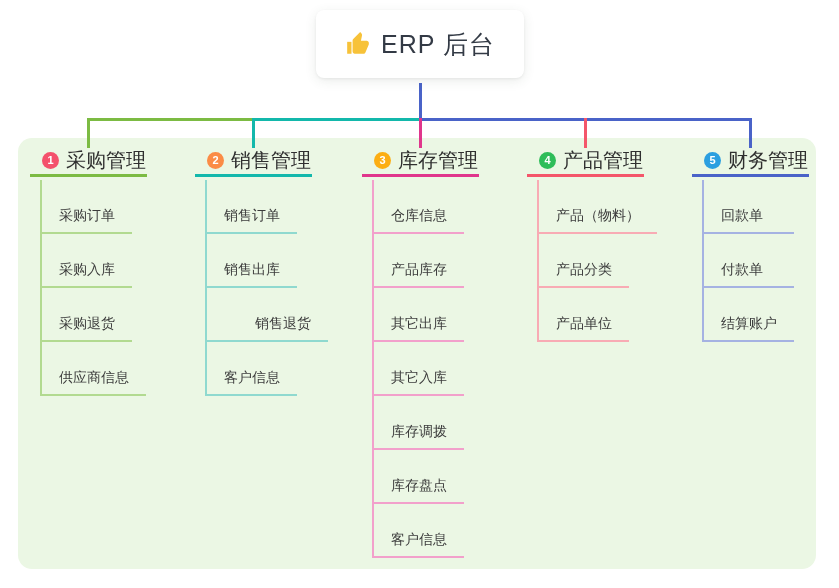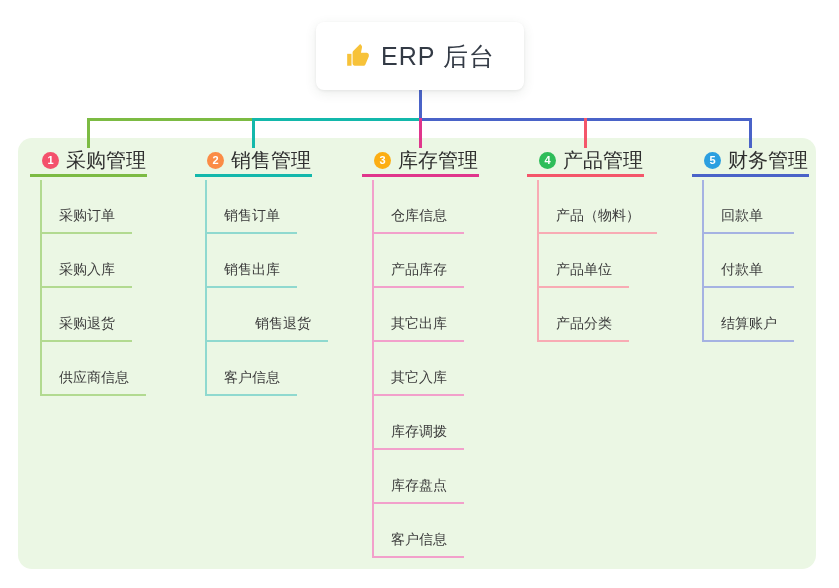--- a/index.html
+++ b/index.html
@@ -20,21 +20,21 @@
     left: 18px;
     top: 138px;
     width: 798px;
     height: 431px;
     background: #ebf7e4;
     border-radius: 14px;
   }
   .root-node {
     position: absolute;
     left: 316px;
-    top: 22px;
+    top: 10px;
     width: 208px;
     height: 68px;
     background: #ffffff;
     border-radius: 8px;
     box-shadow: 0 3px 12px rgba(60,80,60,0.10), 0 1px 3px rgba(0,0,0,0.06);
     display: flex;
     align-items: center;
     justify-content: center;
     gap: 10px;
     z-index: 5;
@@ -197,24 +197,24 @@
       </div>
       <div class="branch-header" style="left: 527px; top: 147px; border-bottom: 3px solid rgb(244, 86, 106);">
         <span class="badge" style="background: rgb(46, 189, 89);">4</span>
         <span class="branch-title">产品管理</span>
       </div>
       <div class="children" style="left: 537px; top: 180px; border-left: 2px solid rgb(248, 171, 180);">
         <div class="child" style="border-bottom: 2px solid rgb(248, 171, 180);">
           <span>产品（物料）</span>
         </div>
         <div class="child" style="border-bottom: 2px solid rgb(248, 171, 180);">
+          <span>产品分类</span>
+        </div>
+        <div class="child" style="border-bottom: 2px solid rgb(248, 171, 180);">
           <span>产品单位</span>
-        </div>
-        <div class="child" style="border-bottom: 2px solid rgb(248, 171, 180);">
-          <span>产品分类</span>
         </div>
       </div>
       <div class="branch-header" style="left: 692px; top: 147px; border-bottom: 3px solid rgb(74, 99, 200);">
         <span class="badge" style="background: rgb(43, 159, 224);">5</span>
         <span class="branch-title">财务管理</span>
       </div>
       <div class="children" style="left: 702px; top: 180px; border-left: 2px solid rgb(165, 178, 226);">
         <div class="child" style="border-bottom: 2px solid rgb(165, 178, 226);">
           <span>回款单</span>
         </div>

